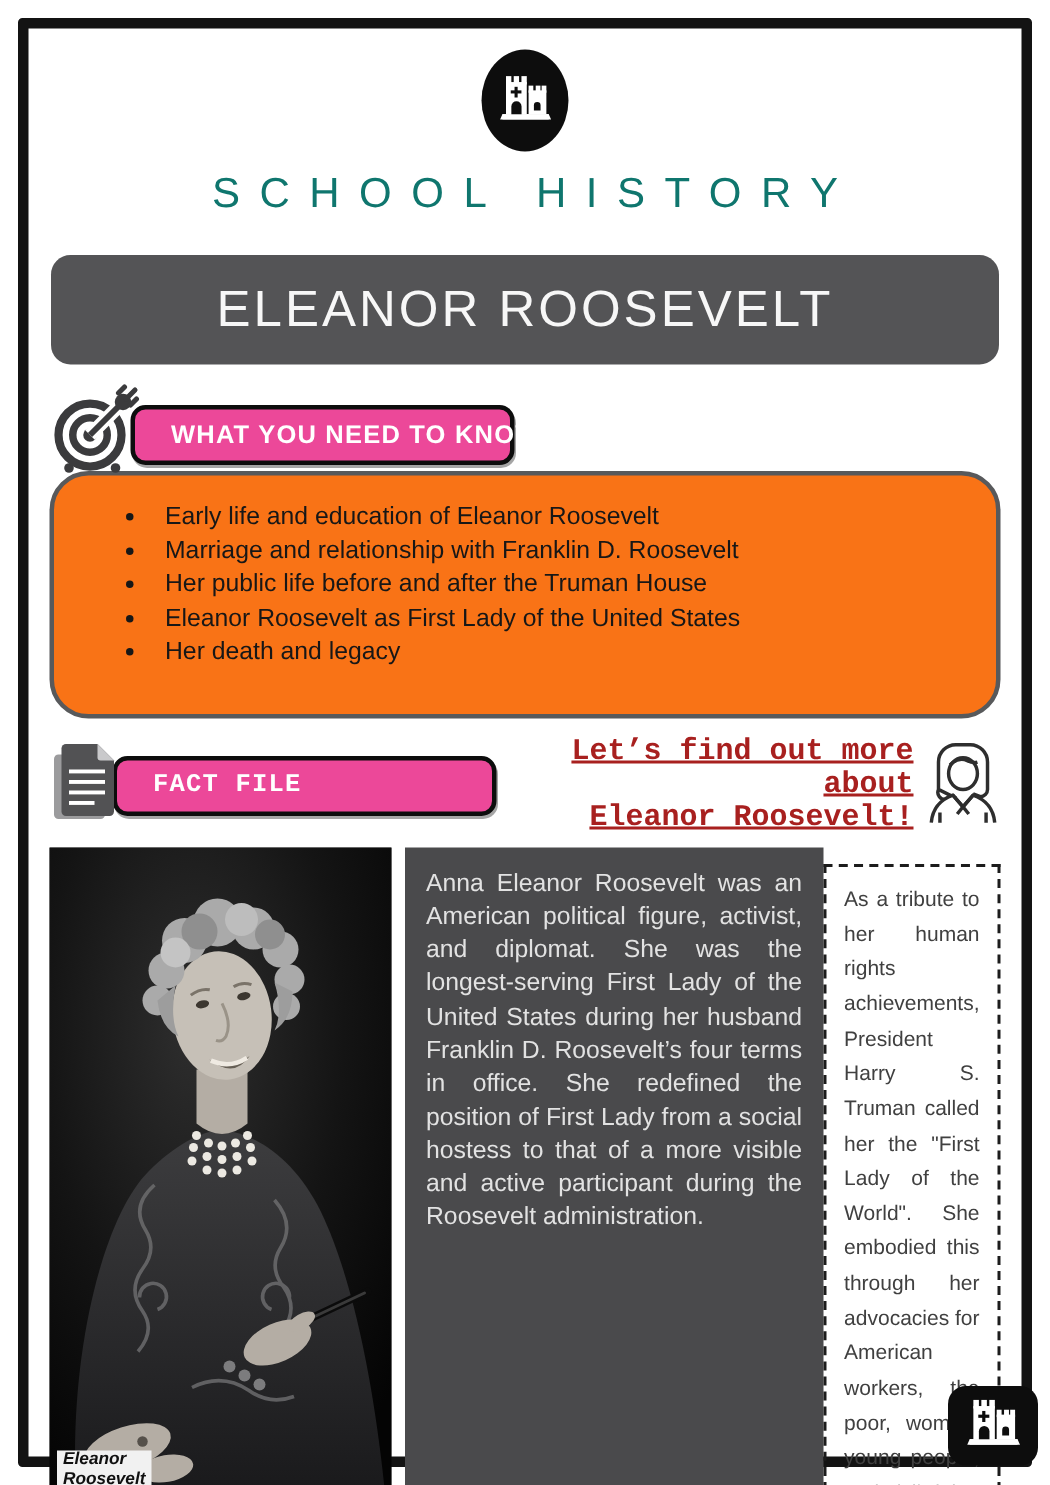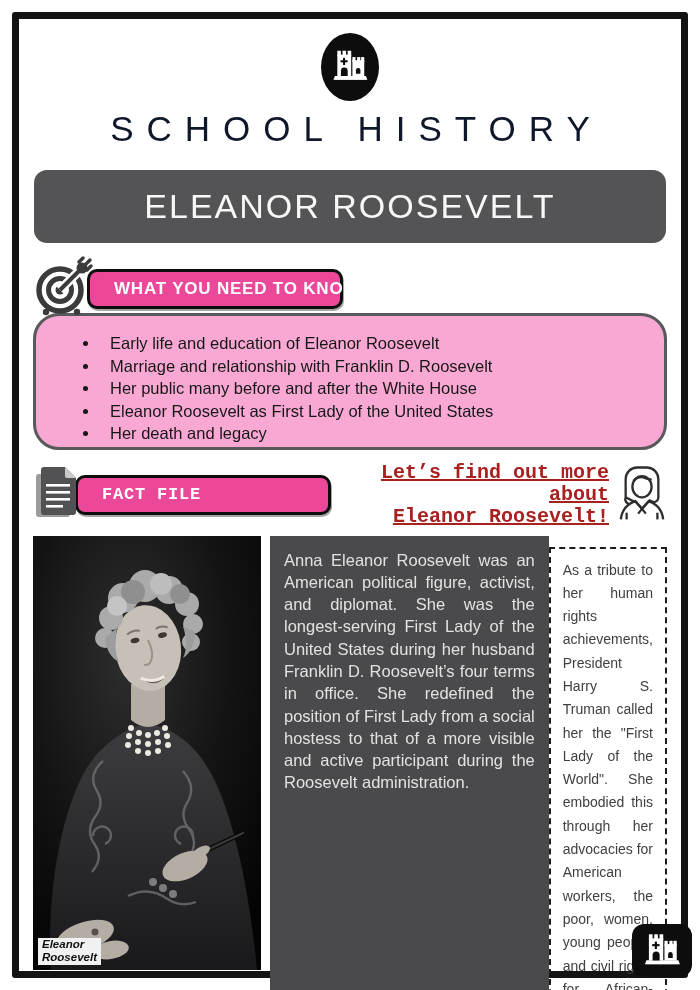--- a/index.html
+++ b/index.html
@@ -10,41 +10,41 @@
   .frame{
     position:absolute;inset:12px;border:7px solid #131313;border-radius:3px;
     padding:13px 14px 0 14px;box-sizing:border-box;
   }
   
   .logo-circle{
     width:58px;height:68px;border-radius:50%;background:#0d0d0d;
     margin:1px auto 0;display:flex;align-items:center;justify-content:center;
   }
   .brand{
-    margin:8px 0 0;text-align:center;font-size:35px;font-weight:500;color:#0f172a;
+    margin:8px 0 0;text-align:center;font-size:28px;font-weight:500;color:#0f766e;
     letter-spacing:13px;text-indent:13px;line-height:40px;white-space:nowrap;
   }
   .title-banner{
     margin:21px 1px 0;height:73px;background:#545456;border-radius:13px;
     display:flex;align-items:center;justify-content:center;
   }
   .title-banner span{color:#f7f7f7;font-size:34px;font-weight:500;letter-spacing:2px;}
   
   .sec-head{display:flex;align-items:center;margin-top:13px;position:relative;}
   .sec-icon{flex:0 0 auto;position:relative;z-index:3;}
   .pill{
     position:relative;z-index:2;margin-left:-6px;background:#ec4899;color:#fff;
     border:3px solid #0d0d0d;border-radius:10px;width:226px;height:34px;
     line-height:34px;padding-left:24px;font-size:17px;font-weight:bold;
     letter-spacing:.8px;box-shadow:1px 2px 0 rgba(0,0,0,.35);white-space:nowrap;
   }
   
   .bullet-box{
     position:relative;z-index:1;margin-top:-9px;border:3px solid #58595b;
-    border-radius:26px;padding:16px 24px 2px 38px;background:#f9a8d4;
+    border-radius:26px;padding:16px 24px 30px 38px;background:#f97316;
   }
   .bullet-box ul{margin:0;padding-left:26px;}
   .bullet-box li{
     font-size:16.5px;line-height:22.5px;color:#171717;padding-left:10px;
   }
   
   .factfile-row{margin-top:12px;font-family:Liberation Mono, monospace;}
   .callout{
     flex:1;text-align:right;color:#a8201f;font-weight:bold;font-size:20px;
     line-height:22px;margin:0 8px 0 10px;
@@ -138,21 +138,21 @@
             <line x1="46" y1="6" x2="50" y2="2" stroke="#3b3b3d" stroke-width="3.4" stroke-linecap="round"></line>
             <line x1="54" y1="14" x2="58" y2="10" stroke="#3b3b3d" stroke-width="3.4" stroke-linecap="round"></line>
           </svg>
         </span>
         <div class="pill">WHAT YOU NEED TO KNOW</div>
       </div>
       <div class="bullet-box">
         <ul>
             <li>Early life and education of Eleanor Roosevelt</li>
             <li>Marriage and relationship with Franklin D. Roosevelt</li>
-            <li>Her public many before and after the White House</li>
+            <li>Her public life before and after the Truman House</li>
             <li>Eleanor Roosevelt as First Lady of the United States</li>
             <li>Her death and legacy</li>
           </ul>
       </div>
     </section>
 
     <section class="sec-head factfile-row">
       <span class="sec-icon">
         <svg width="48" height="54" viewBox="0 0 48 54">
           <rect x="3" y="9" width="34" height="43" rx="3" fill="#9b9b9d"></rect>

